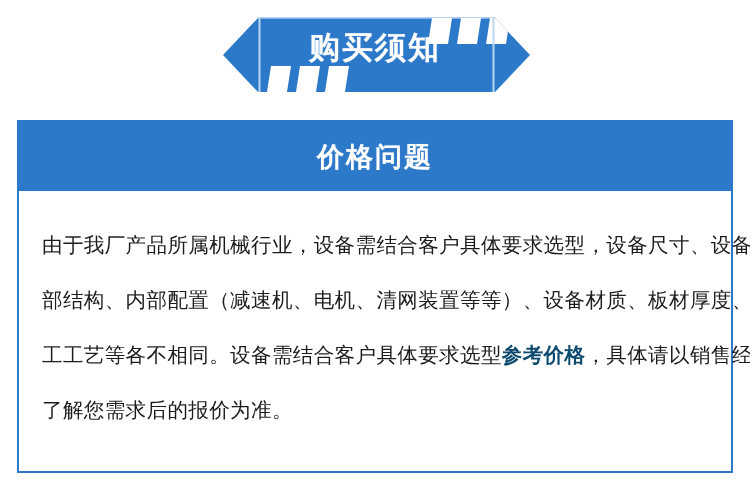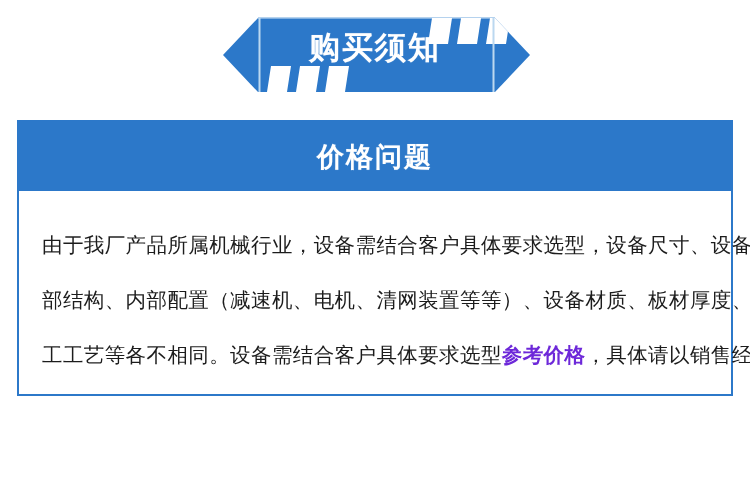--- a/index.html
+++ b/index.html
@@ -40,21 +40,21 @@
     text-shadow: 0 0 1px rgba(255,255,255,0.45);
     -webkit-font-smoothing: antialiased;
   }
 
   
   #info-card {
     position: absolute;
     left: 17px;
     top: 120px;
     width: 716px;
-    height: 276px;
+    height: 353px;
     box-sizing: border-box;
     border: 2px solid #2C78C9;
     background: #ffffff;
   }
   #card-header {
     height: 69px;
     background: #2C78C9;
     display: flex;
     align-items: center;
     justify-content: center;
@@ -74,21 +74,21 @@
   .body-line {
     font-size: 20.5px;
     color: #1c1c1c;
     line-height: 55px;
     letter-spacing: 0.4px;
     white-space: nowrap;
     -webkit-font-smoothing: antialiased;
   }
   .emph {
     font-weight: bold;
-    color: #6d28d9;
+    color: #0c4a6e;
   }
 </style>
 </head>
 <body>
 
 <div id="ribbon-banner">
   <svg width="750" height="108" viewBox="0 0 750 108" xmlns="http://www.w3.org/2000/svg">
     <defs>
       <clipPath id="ribbonClip">
         <path d="M 258,18 L 495,18 L 530,55 L 495,92 L 258,92 L 223,55 Z"></path>
@@ -134,15 +134,18 @@
     </div>
 
     <div class="body-line">
       <span>部结构、内部配置（减速机、电机、清网装置等等）、设备材质、板材厚度、加</span>
     </div>
 
     <div class="body-line">
       <span>工工艺等各不相同。设备需结合客户具体要求选型</span><span class="emph">参考价格</span><span>，具体请以销售经理</span>
     </div>
 
+    <div class="body-line">
+      <span>了解您需求后的报价为准。</span>
+    </div>
 
   </div>
 </div>
 
 </body></html>

